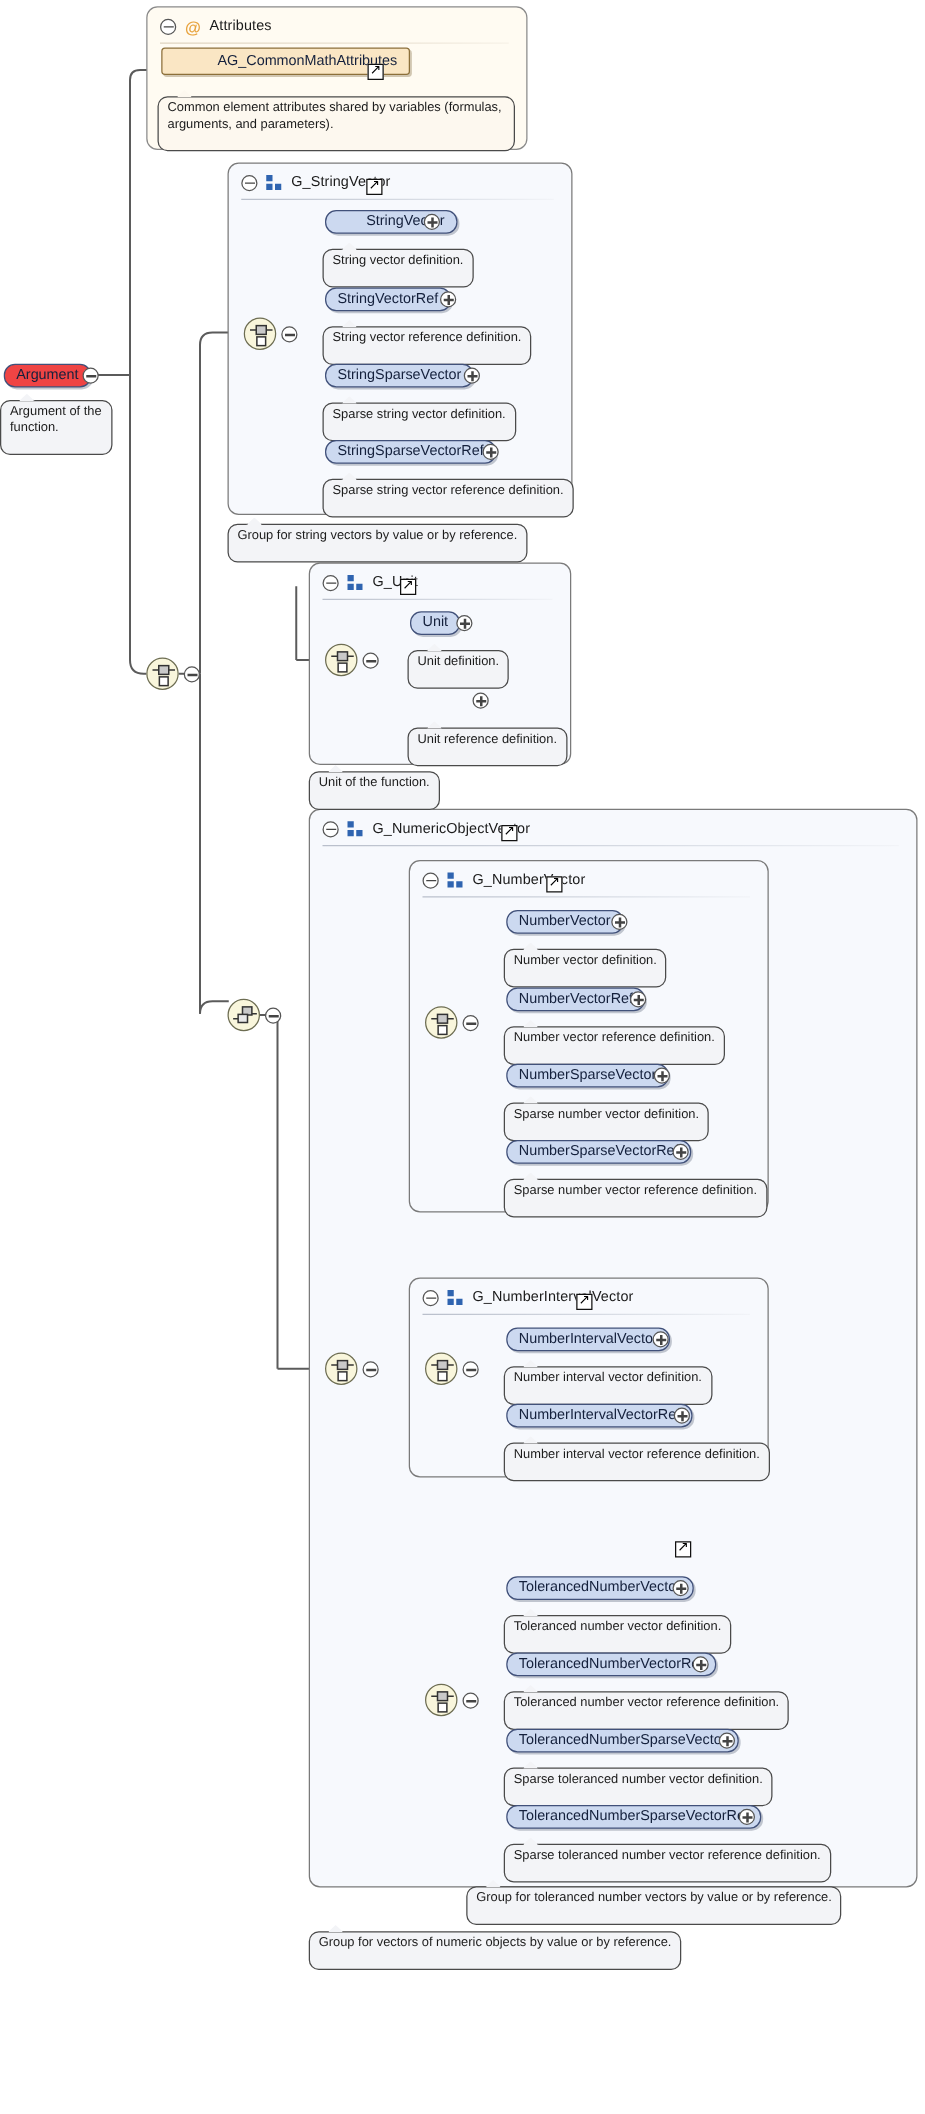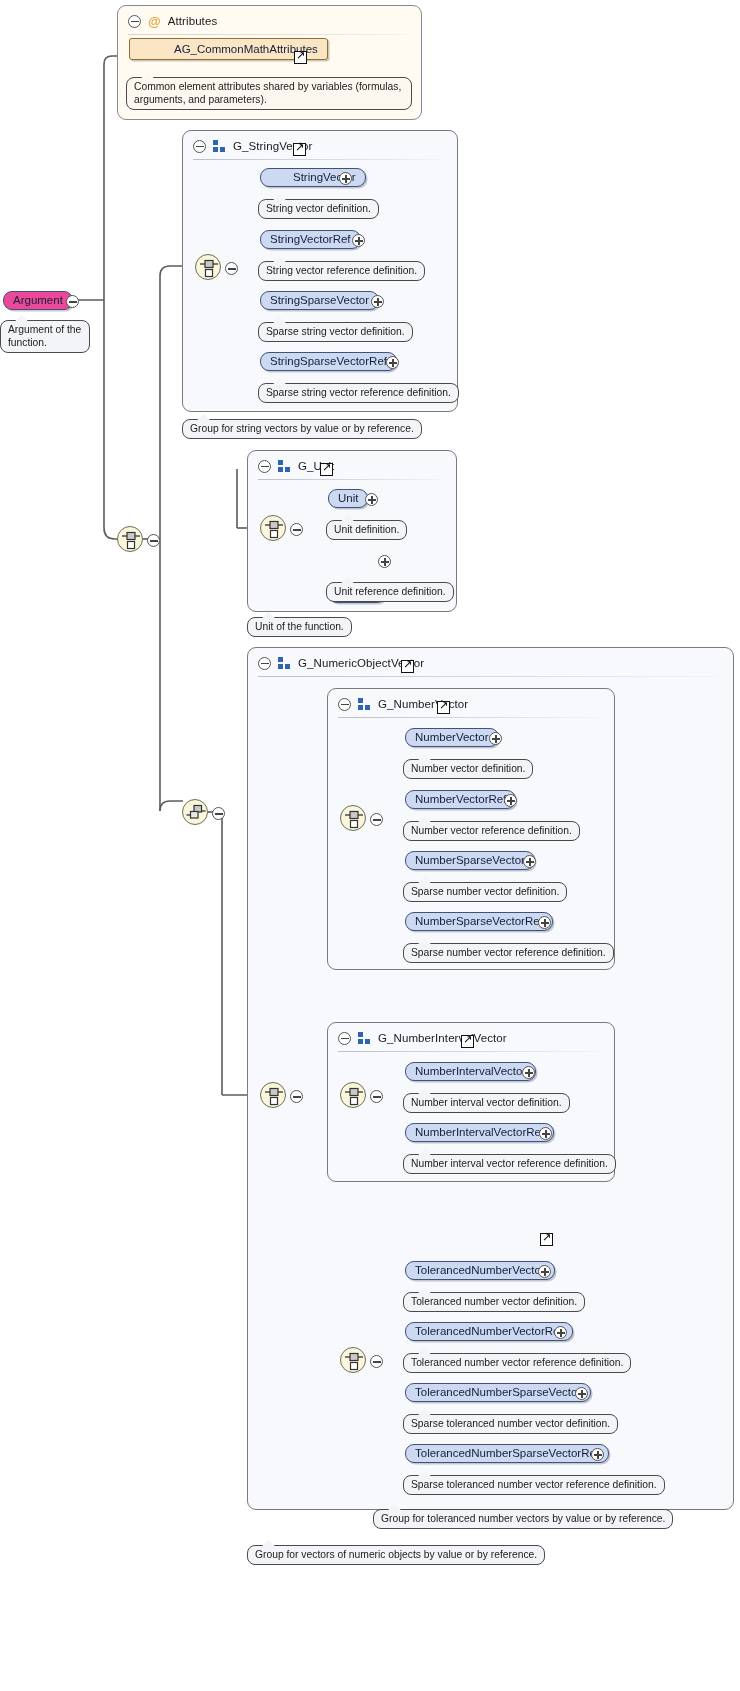--- a/index.html
+++ b/index.html
@@ -114,21 +114,21 @@
     background: #ccd9f0;
     color: #14203c;
     font-size: 11.5px;
     line-height: 17px;
     padding: 0 9px;
     white-space: nowrap;
     z-index: 3;
     box-shadow: 1.5px 1.5px 0 rgba(90,100,120,.35);
   }
   .node.root {
-    background: #ec4899;
+    background: #ef4444;
   }
   .node.attr {
     background: #fae6c4;
     border-color: #8c6f3a;
     border-radius: 3px;
     height: 22px;
     line-height: 20px;
     padding-left: 44px;
     box-shadow: 1.5px 1.5px 0 rgba(140,120,80,.4);
   }
@@ -141,21 +141,21 @@
   .nodetgl .tgl { width:13px; height:13px; }
   
   .anno {
     position: absolute;
     border: 1.2px solid #4a4a4a;
     border-radius: 8px;
     background: #f3f4f7;
     color: #1b1b1b;
     font-size: 10.3px;
     line-height: 13px;
-    padding: 2px 7px 3px 7px;
+    padding: 2px 7px 14px 7px;
     white-space: nowrap;
     z-index: 3;
   }
   .anno.multi { white-space: normal; }
   .anno::before {
     content: "";
     position: absolute;
     left: 14px; top: -6px;
     width: 11px; height: 6px;
     background: #f3f4f7;

